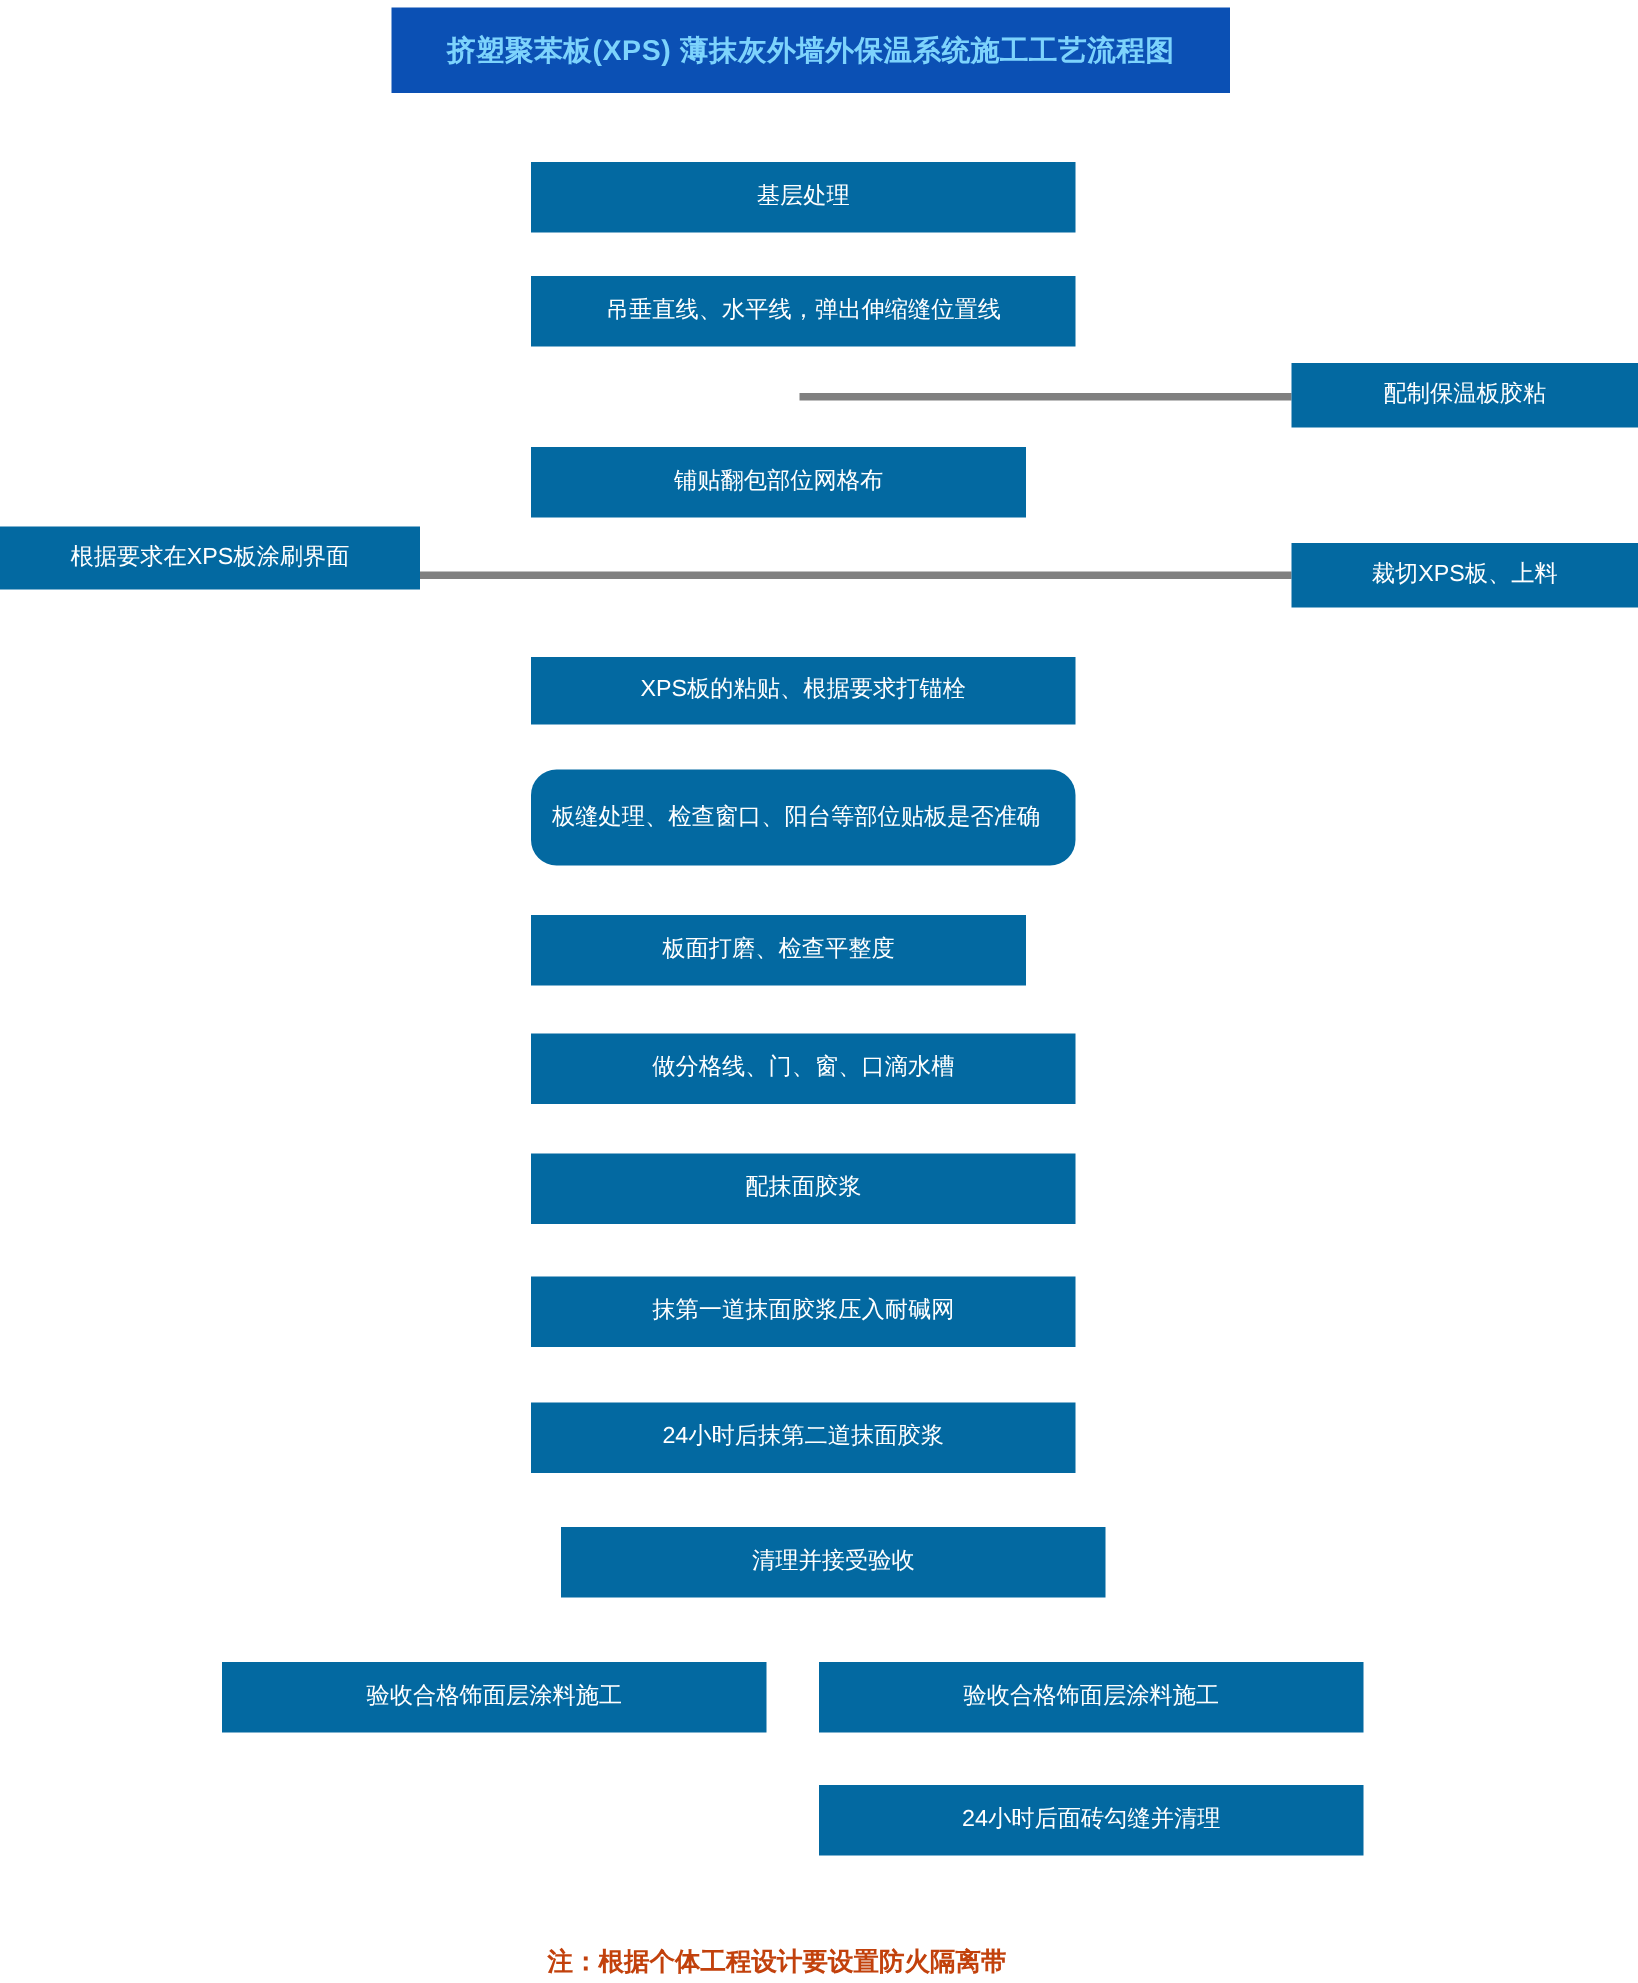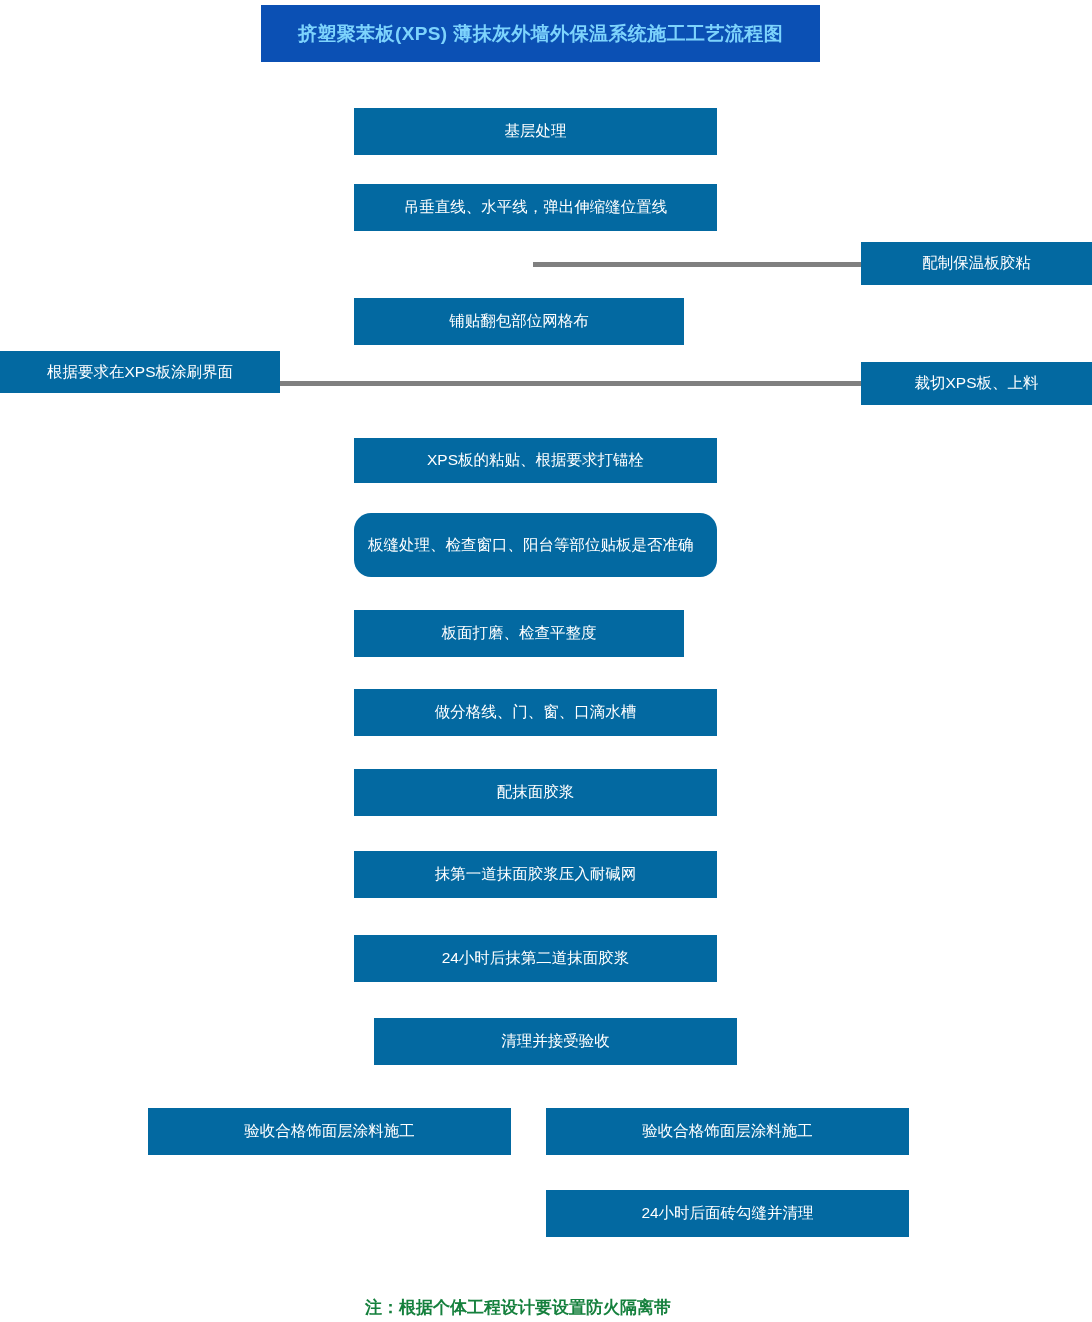--- a/index.html
+++ b/index.html
@@ -55,21 +55,21 @@
     padding-left: 14px;
     border-radius: 17px;
   }
   .connector {
     position: absolute;
     background: #808080;
     height: 5px;
   }
   .footnote {
     position: absolute;
-    color: #15803d;
+    color: #c2410c;
     font-size: 17px;
     font-weight: bold;
     white-space: nowrap;
   }
 </style>
 </head>
 <body>
 
 <div id="canvas">
 

